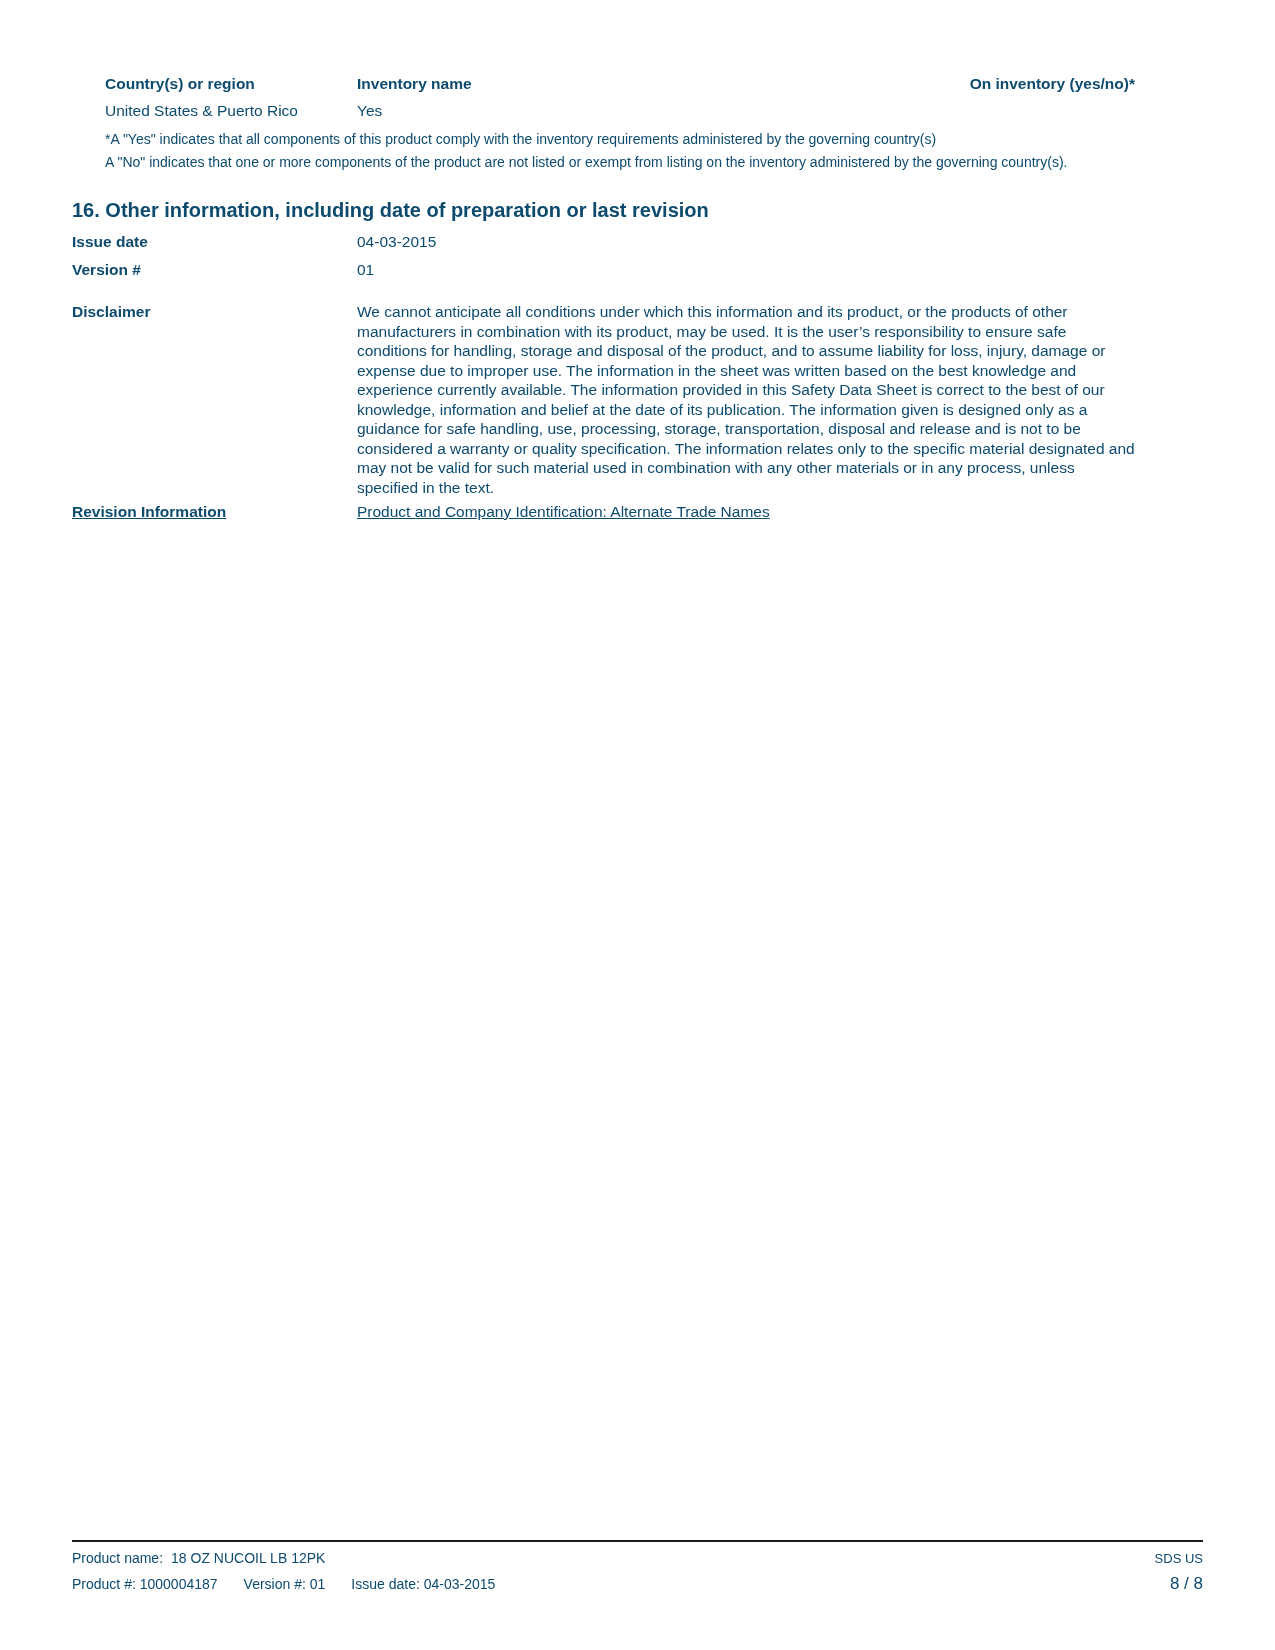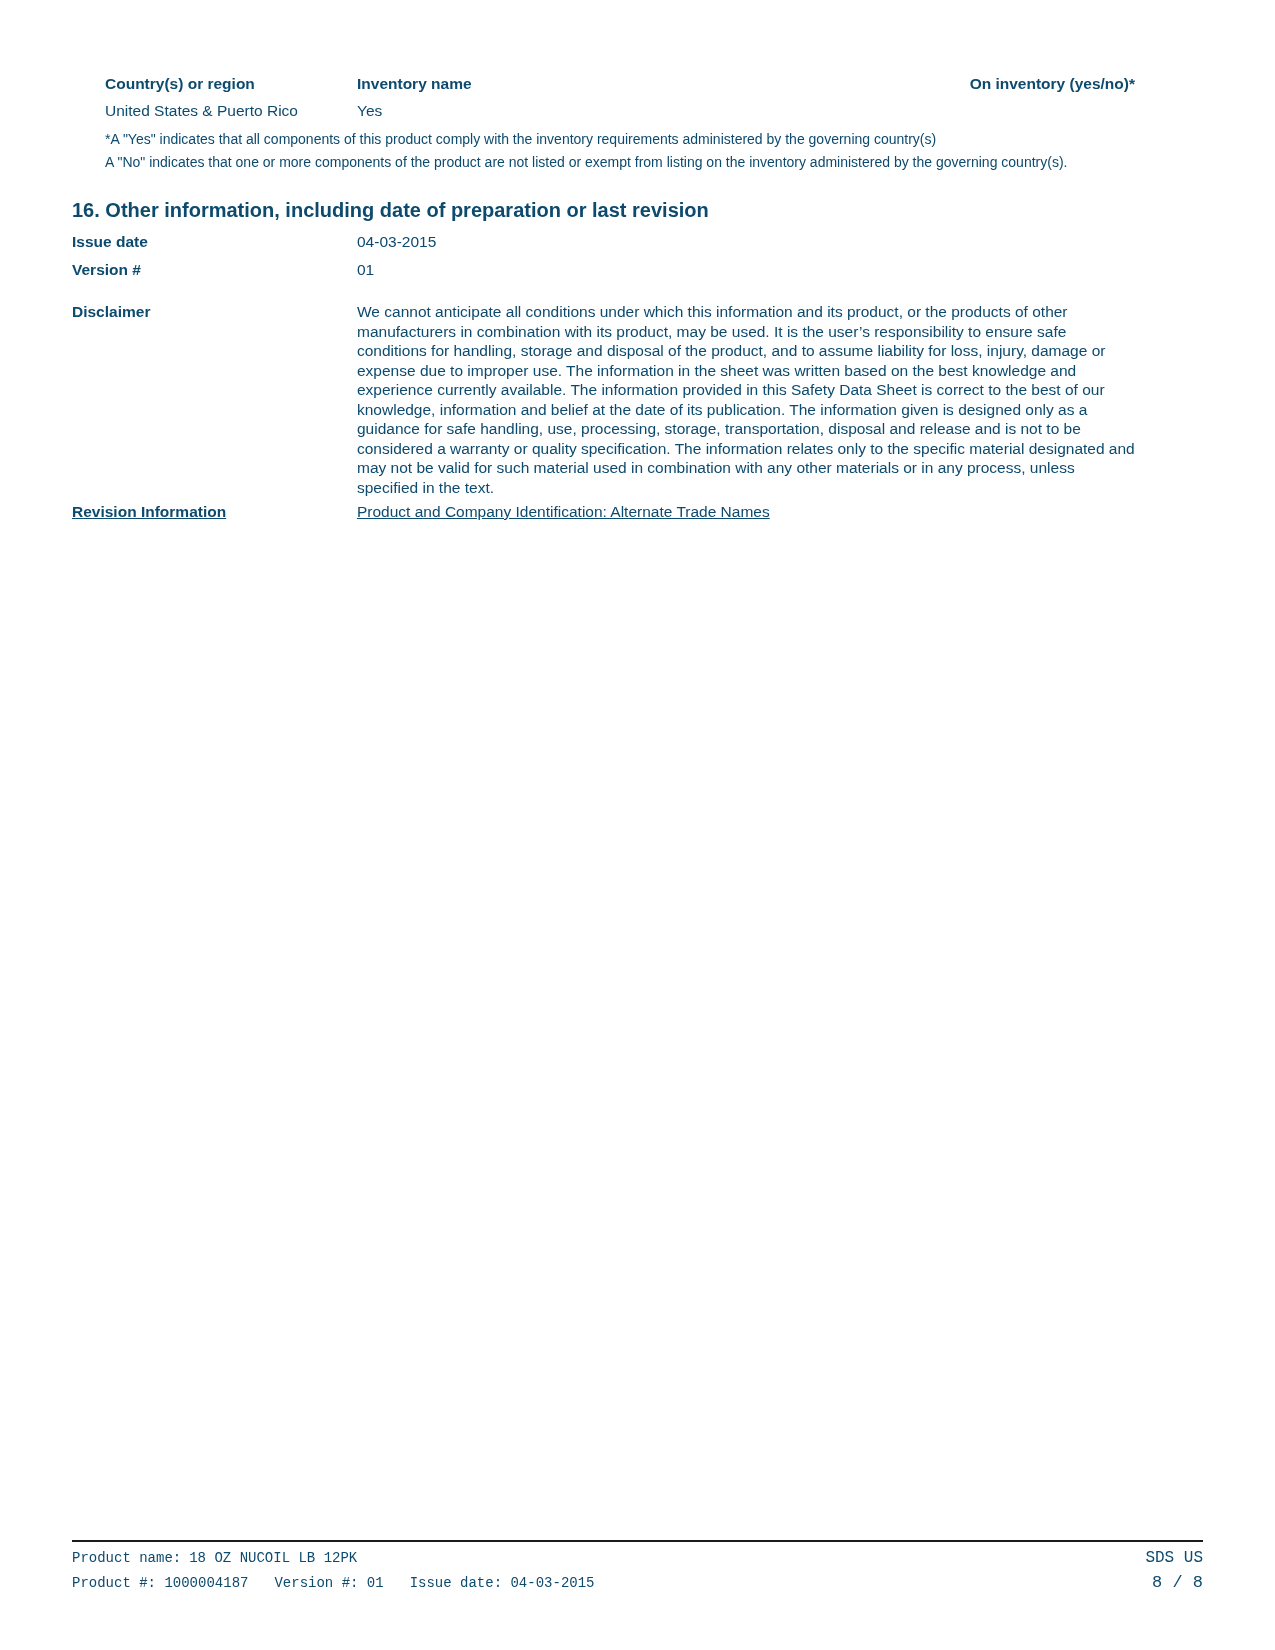--- a/index.html
+++ b/index.html
@@ -74,26 +74,25 @@
     top: 1540px;
     border-top: 2.5px solid #1b1b1b;
     padding-top: 7px;
   }
   .footer-line {
     display: flex;
     justify-content: space-between;
     align-items: baseline;
     font-size: 14px;
     line-height: 18px;
-    font-family: Liberation Mono, monospace;
   }
   .footer-line1 { margin-bottom: 7px; }
   .footer-left { display: flex; gap: 8px; }
   .footer-left .gap { margin-right: 18px; }
-  .footer-sds { font-size: 16px; }
+  .footer-sds { font-size: 13px; }
   .footer-page { font-size: 17px; }
 </style>
 </head>
 <body>
 
 <div class="page">
 
   <div class="inv-table">
     <div class="inv-row header">
       <div class="inv-col-country">Country(s) or region</div>

